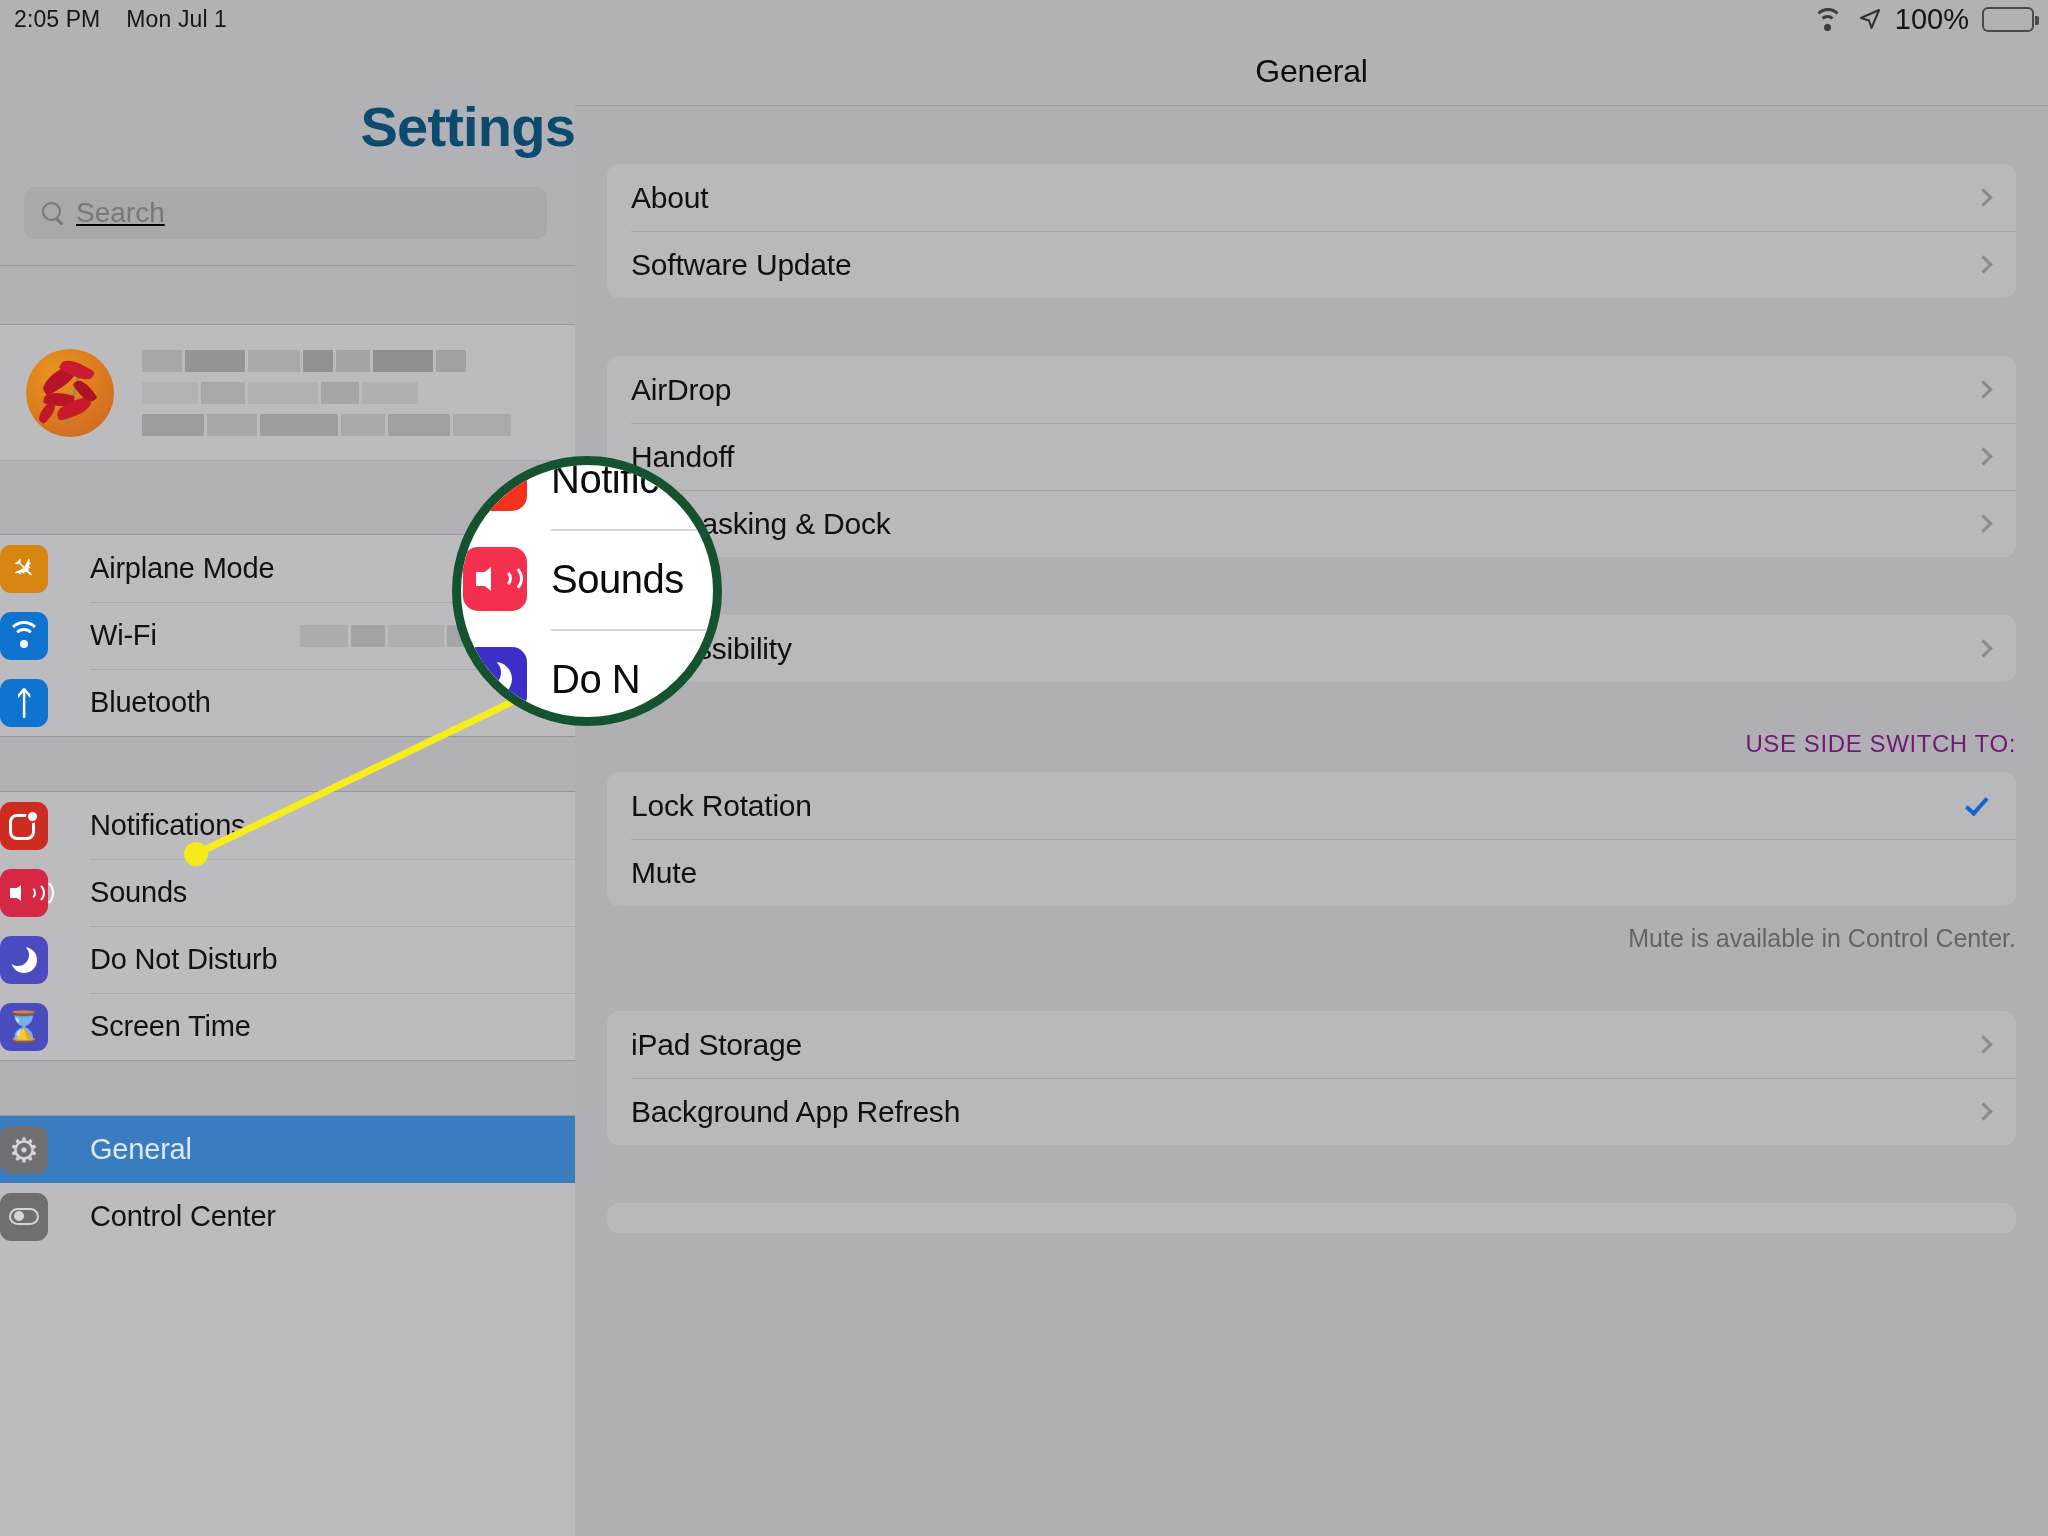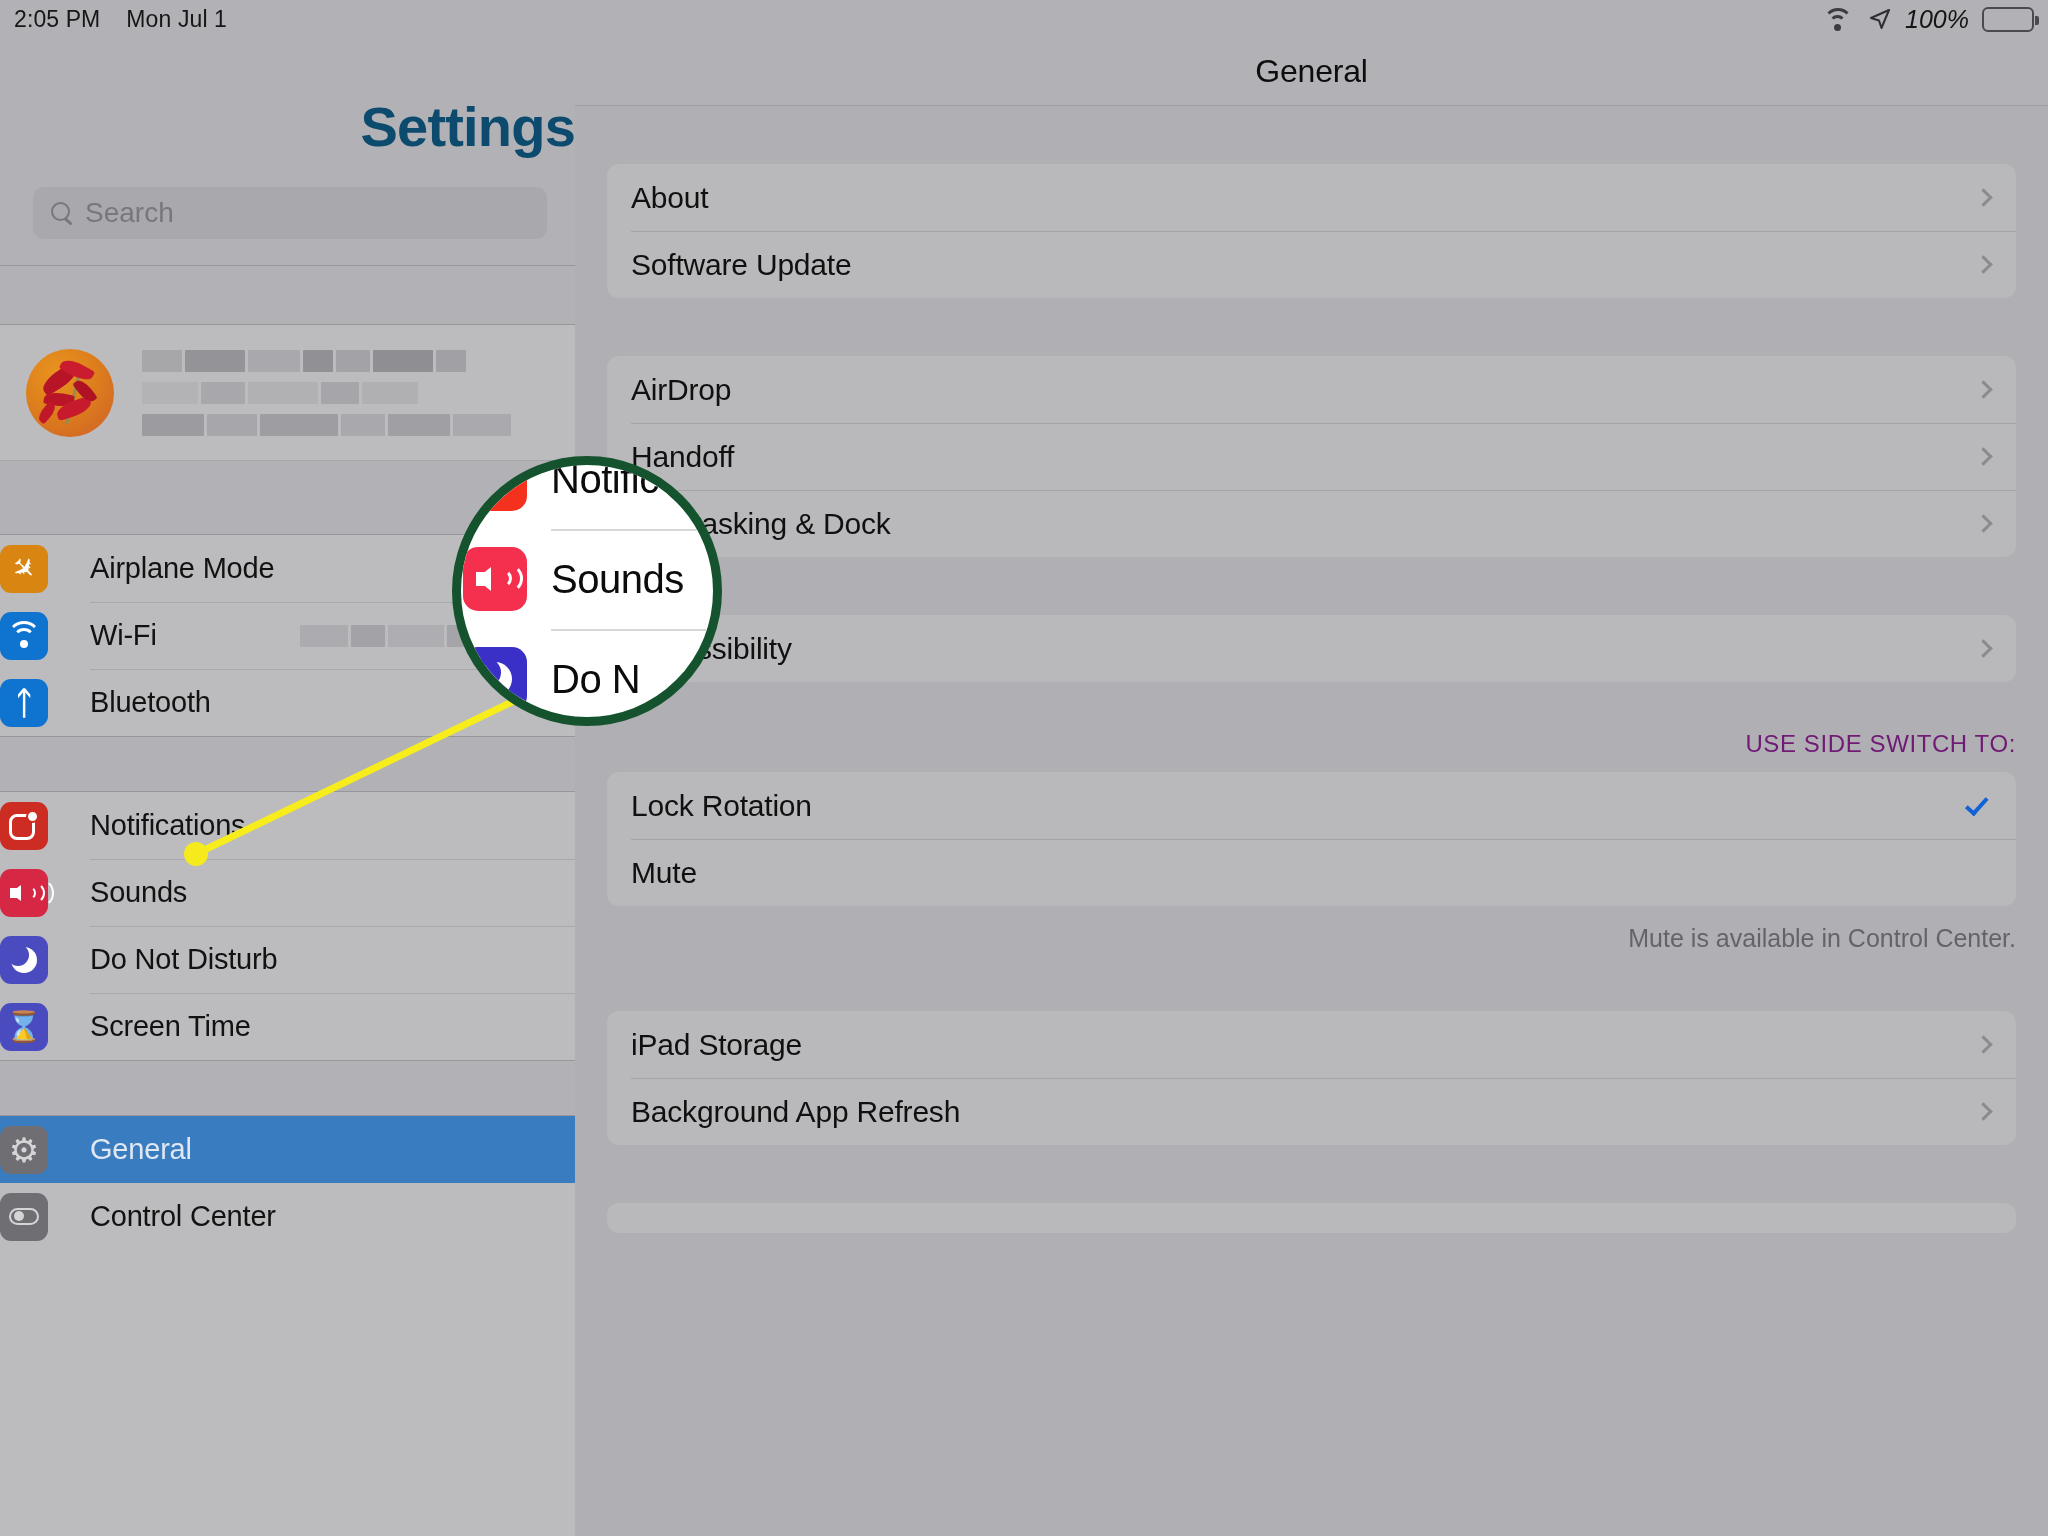--- a/index.html
+++ b/index.html
@@ -24,21 +24,21 @@
     display: flex; align-items: center;
     font-size: 23px; color: #171717;
     z-index: 40;
   }
   #status-left { display: flex; align-items: center; gap: 26px; padding-left: 14px; }
   #status-right {
     position: absolute; right: 14px; top: 0; height: 38px;
     display: flex; align-items: center; gap: 13px;
   }
   .status-text { font-size: 23px; letter-spacing: 0.1px; color: #161616; }
-  .battery-pct { font-size: 25px; color: #141414; font-style: italic; }
+  .battery-pct { font-size: 29px; color: #141414; }
   .battery-shell {
     width: 52px; height: 25px;
     border: 2.5px solid #4a4a4e; border-radius: 6px;
     position: relative; padding: 2px;
   }
   .battery-shell::after {
     content: ""; position: absolute; right: -7px; top: 7px;
     width: 4px; height: 9px; background: #4a4a4e; border-radius: 0 2px 2px 0;
   }
   .battery-fill { width: 100%; height: 100%; background: #131313; border-radius: 2px; }
@@ -49,21 +49,21 @@
     width: 575px; height: 1498px;
     background: #bcbcbe;
     overflow: hidden;
     z-index: 10;
   }
   #sidebar-head { background: #b2b2b6; padding: 56px 0 0 0; }
   #settings-title {
     font-size: 56px; font-weight: bold; color: #0c4a6e;
     padding-left: 30px; letter-spacing: -0.8px;
   }
-  #search-wrap { padding: 28px 28px 26px 33px; }
+  #search-wrap { padding: 28px 28px 26px 24px; text-decoration: underline; }
   #search-box {
     height: 52px; background: #a8a8ad; border-radius: 11px;
     display: flex; align-items: center; padding-left: 16px; gap: 10px;
   }
   .search-glyph { width: 26px; height: 26px; position: relative; flex: none; }
   .search-glyph::before {
     content: ""; position: absolute; left: 2px; top: 2px;
     width: 15px; height: 15px; border: 2.6px solid #77777c; border-radius: 50%;
   }
   .search-glyph::after {

